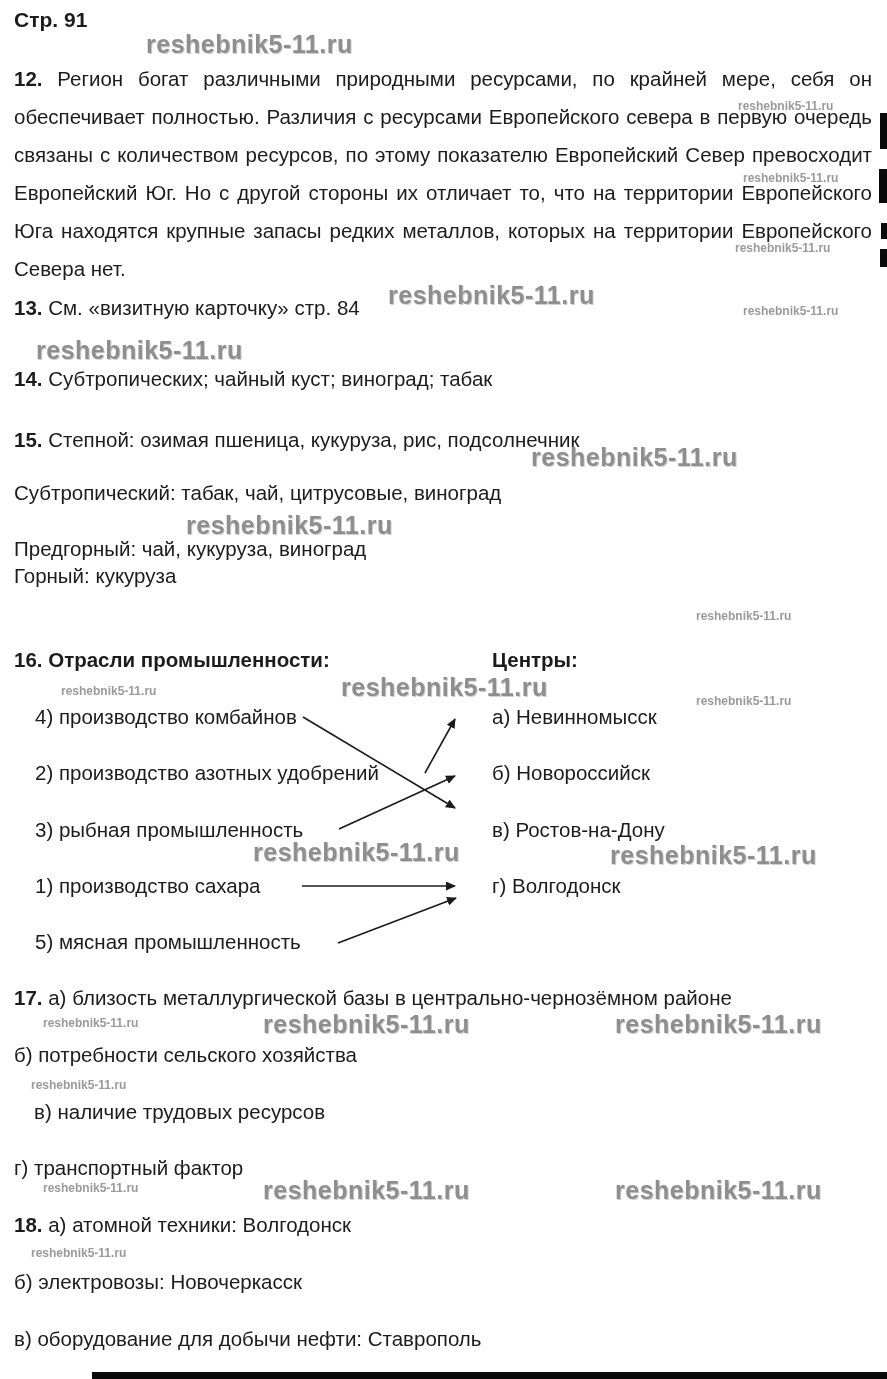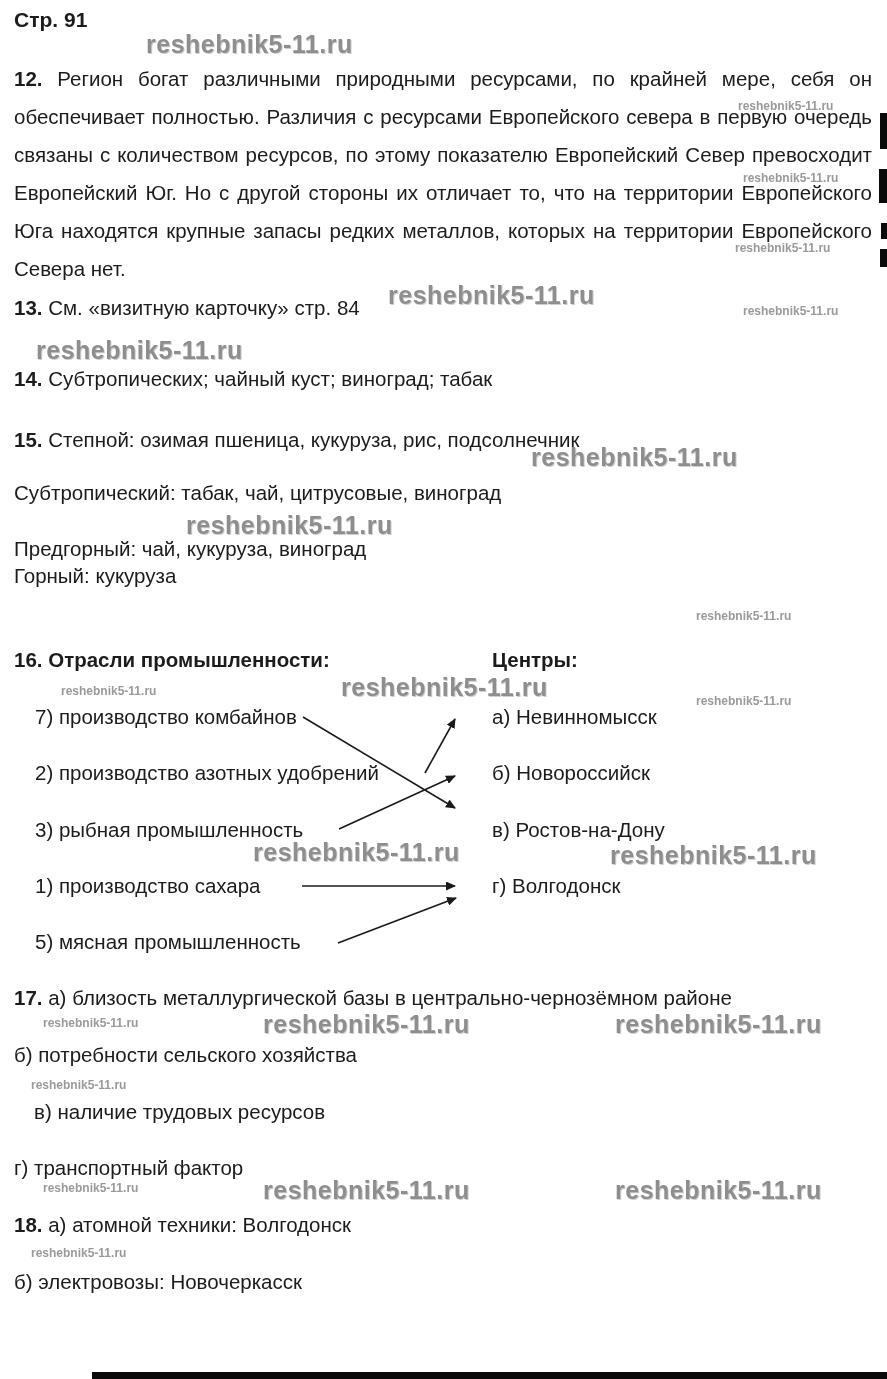--- a/index.html
+++ b/index.html
@@ -87,21 +87,21 @@
   <div class="line" style="top:537px;">Предгорный: чай, кукуруза, виноград</div>
   <div class="line" style="top:481px;">Субтропический: табак, чай, цитрусовые, виноград</div>
   <div class="line" style="top:564px;">Горный: кукуруза</div>
 
   <div class="line colhead" style="top:648px;">
     <b>16.</b>
     <span>Отрасли промышленности:</span>
   </div>
   <div class="line colhead center-col" style="top:648px;">Центры:</div>
 
-  <div class="line indent" style="top:705px;">7) производство комбайнов</div>
+  <div class="line indent" style="top:705px;">4) производство комбайнов</div>
   <div class="line indent" style="top:761px;">2) производство азотных удобрений</div>
   <div class="line indent" style="top:818px;">3) рыбная промышленность</div>
   <div class="line indent" style="top:874px;">1) производство сахара</div>
   <div class="line indent" style="top:930px;">5) мясная промышленность</div>
 
   <div class="line center-col" style="top:705px;">а) Невинномысск</div>
   <div class="line center-col" style="top:761px;">б) Новороссийск</div>
   <div class="line center-col" style="top:818px;">в) Ростов-на-Дону</div>
   <div class="line center-col" style="top:874px;">г) Волгодонск</div>
 
@@ -124,20 +124,21 @@
   </div>
   <div class="line" style="top:1043px;">б) потребности сельского хозяйства</div>
   <div class="line" style="top:1100px;margin-left:20px;">в) наличие трудовых ресурсов</div>
   <div class="line" style="top:1156px;">г) транспортный фактор</div>
 
   <div class="line" style="top:1213px;text-align:center;">
     <b>18.</b>
     <span>а) атомной техники: Волгодонск</span>
   </div>
   <div class="line" style="top:1270px;">б) электровозы: Новочеркасск</div>
+  <div class="line" style="top:1327px;">в) оборудование для добычи нефти: Ставрополь</div>
 
   <div class="scan" style="left:880px;top:113px;width:7px;height:36px;"></div>
   <div class="scan" style="left:879px;top:169px;width:8px;height:34px;"></div>
   <div class="scan" style="left:881px;top:223px;width:6px;height:16px;"></div>
   <div class="scan" style="left:880px;top:249px;width:7px;height:18px;"></div>
   <div class="scan" style="left:92px;top:1372px;width:795px;height:7px;"></div>
 
 </div>
 
 </body></html>

